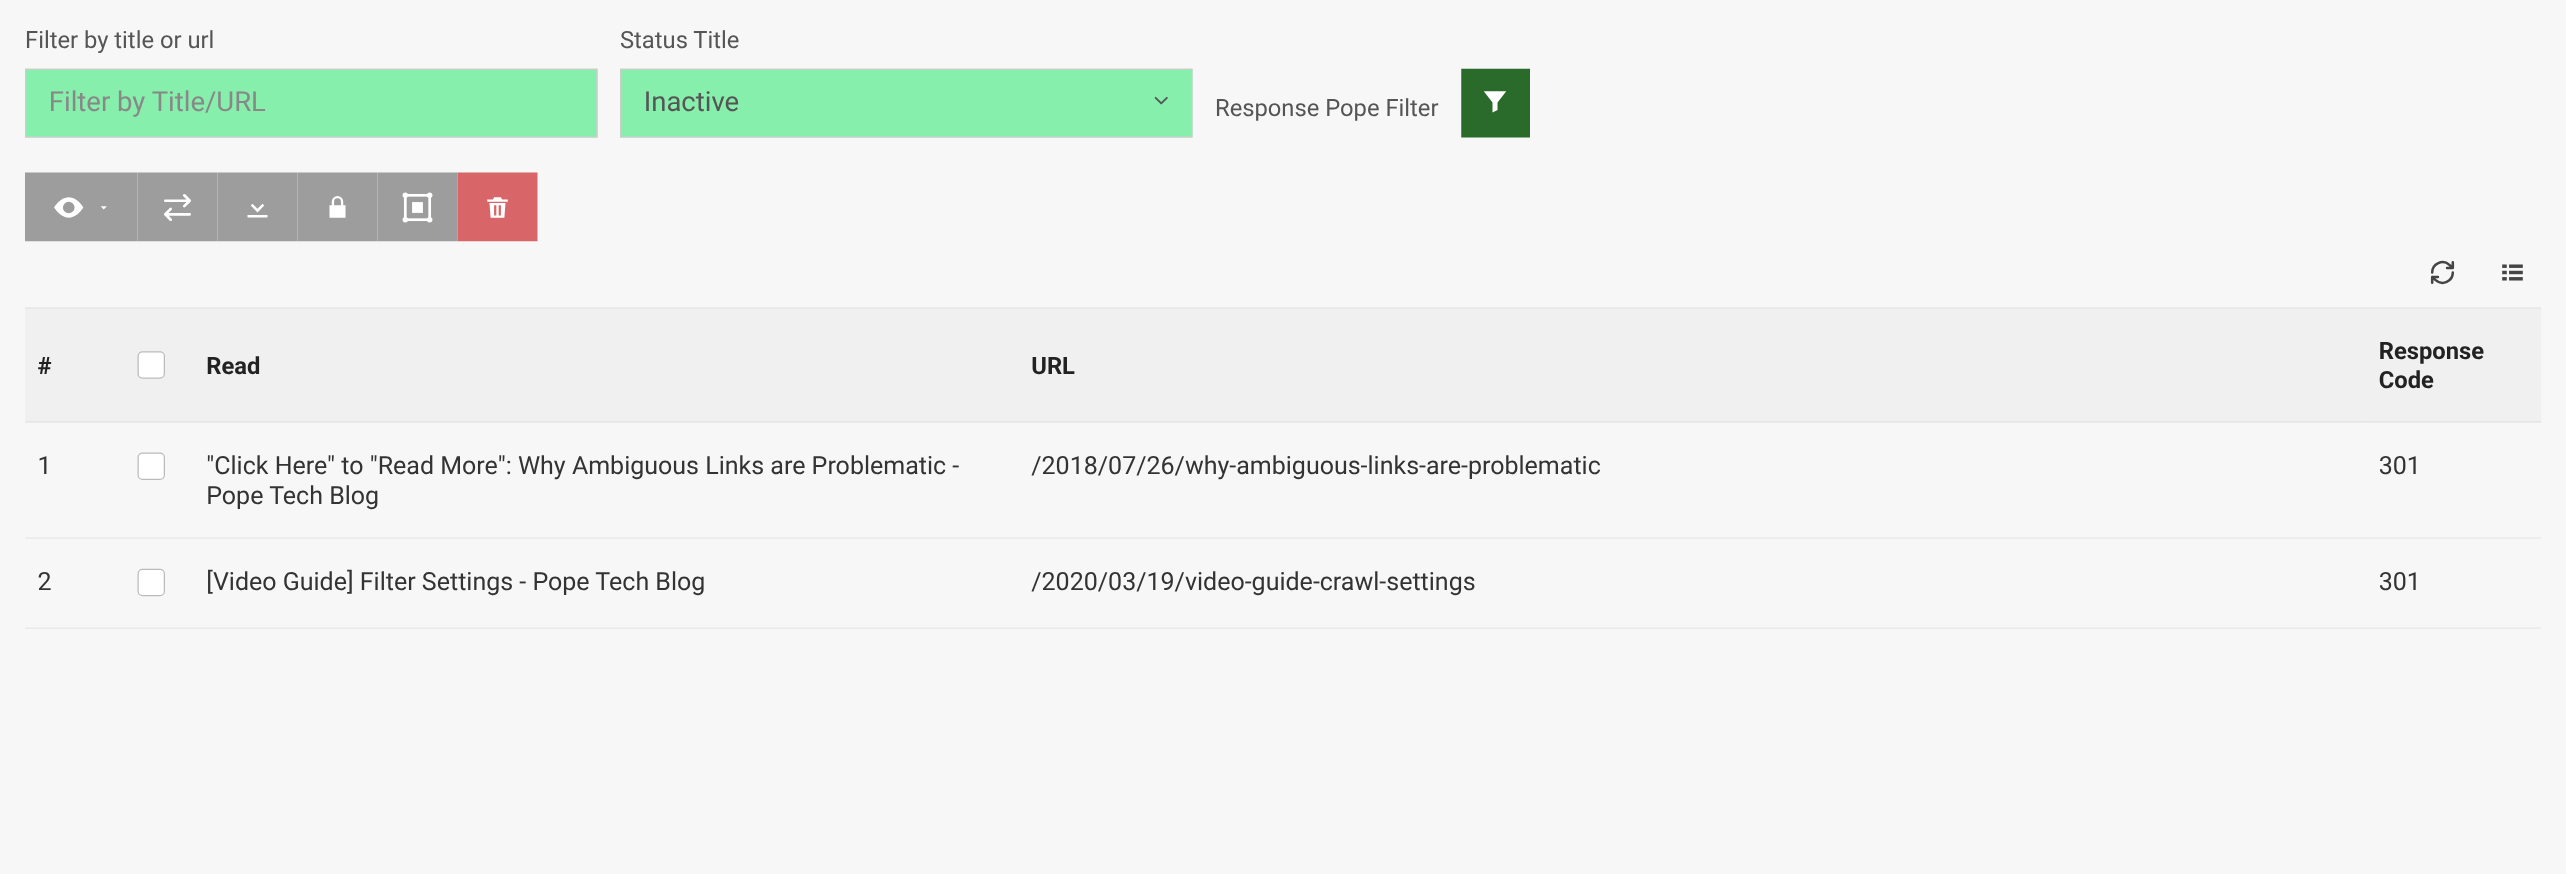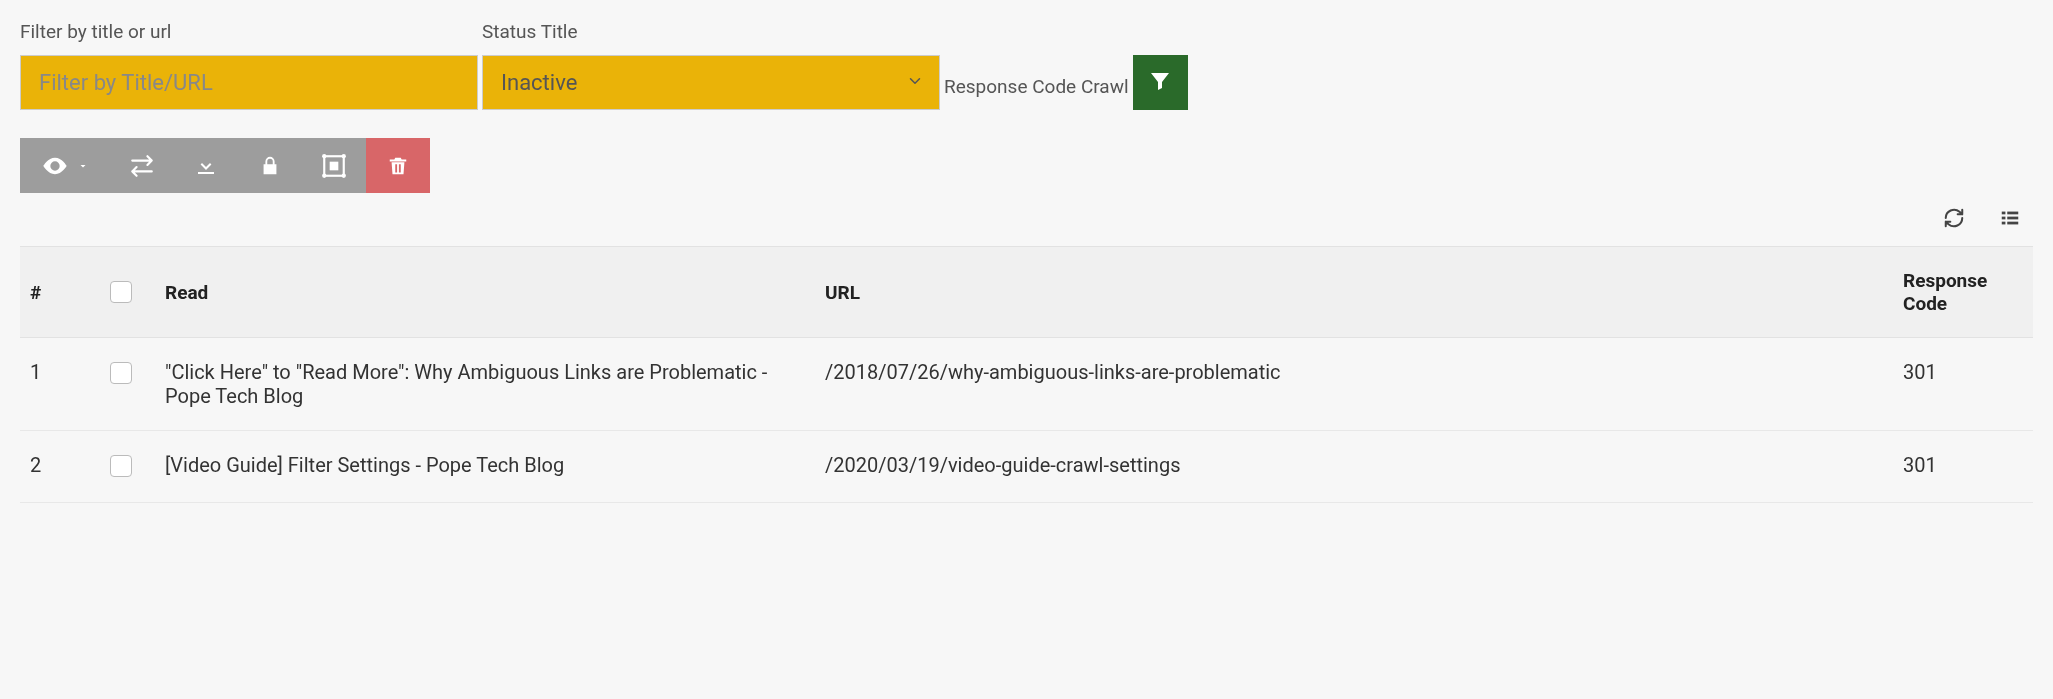--- a/index.html
+++ b/index.html
@@ -5,36 +5,36 @@
   * { box-sizing: border-box; margin: 0; padding: 0; }
   body {
     font-family: -apple-system, BlinkMacSystemFont, "Segoe UI", Roboto, Arial, sans-serif;
     background: #f7f7f7;
     color: #333;
     font-size: 18px;
     padding: 20px;
   }
   .filters-row {
     display: flex;
-    gap: 4px;
+    gap: 18px;
     align-items: flex-end;
   }
   .filter-group {
     display: flex;
     flex-direction: column;
   }
   .filter-label {
     font-size: 19px;
     color: #555;
     margin-bottom: 12px;
   }
   .filter-input, .filter-select {
     height: 55px;
     border: 1px solid #ccc;
-    background: #eab308;
+    background: #86efac;
     padding: 0 18px;
     font-size: 22px;
     color: #555;
     outline: none;
     font-family: inherit;
   }
   .filter-input { width: 458px; }
   .filter-input::placeholder { color: #888; }
   .filter-select {
     width: 458px;
@@ -153,21 +153,21 @@
       </select>
       <span class="chevron">
         <svg width="18" height="18" viewBox="0 0 24 24" fill="none" stroke="#555" stroke-width="2" stroke-linecap="round" stroke-linejoin="round">
             <polyline points="6 9 12 15 18 9"></polyline>
           </svg>
       </span>
     </div>
   </div>
 
   <div class="filter-group">
-    <label class="filter-label">Response Code Crawl</label>
+    <label class="filter-label">Response Pope Filter</label>
   </div>
 
   <button class="filter-btn">
     <span>
       <svg width="24" height="24" viewBox="0 0 24 24" fill="#fff">
           <path d="M3 4h18l-7 9v6l-4 2v-8L3 4z"></path>
         </svg>
     </span>
   </button>
 </div>

